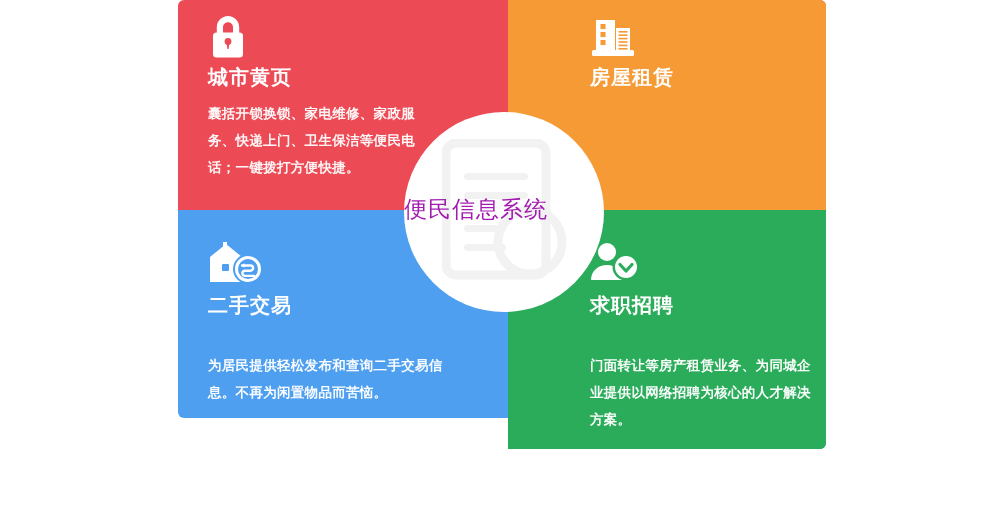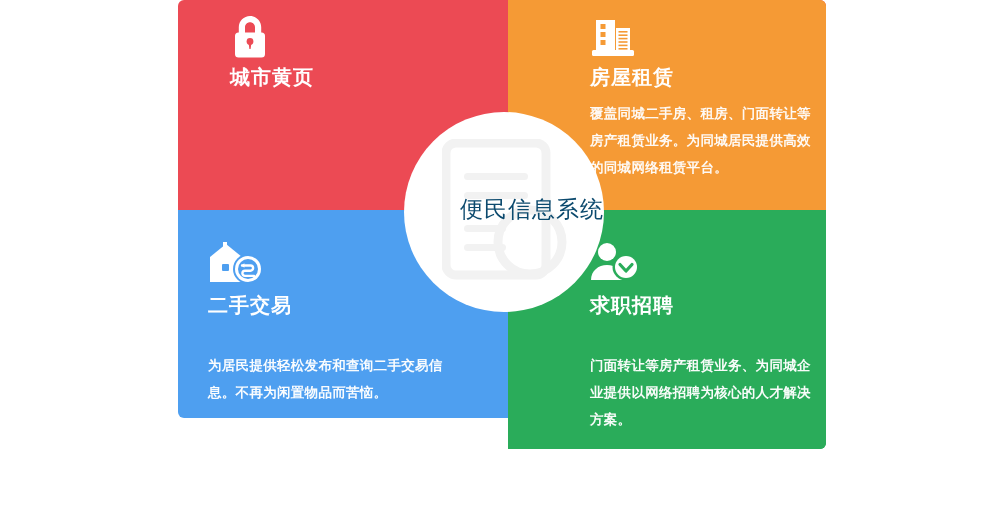--- a/index.html
+++ b/index.html
@@ -148,21 +148,21 @@
     letter-spacing: 1px;
     overflow: hidden;
     line-height: 16px;
   }
 
   
   .qbody {
     position: absolute;
     z-index: 6;
   }
-  .tl .qbody { left: 30px; top: 14px; width: 230px; margin-left: 22px; }
+  .tl .qbody { left: 30px; top: 14px; width: 230px; }
   .tr .qbody { left: 82px; top: 14px; width: 230px; }
   .bl .qbody { left: 30px; top: 32px; width: 250px; }
   .br .qbody { left: 82px; top: 32px; width: 232px; }
 
   .q-icon {
     display: block;
     height: 46px;
     margin-bottom: 6px;
   }
   .q-icon svg { display: block; }
@@ -206,22 +206,22 @@
     width: 128px;
     height: 148px;
     z-index: 1;
   }
   #center-watermark svg { display: block; }
   #center-label {
     position: absolute;
     left: 0;
     right: 0;
     top: 86px;
-    text-align: right;
-    color: #0c4a6e;
+    text-align: left;
+    color: #a21caf;
     font-size: 23px;
     font-weight: normal;
     letter-spacing: 1px;
     z-index: 2;
     line-height: 1;
     white-space: nowrap;
   }
 </style>
 </head>
 <body>
@@ -239,20 +239,21 @@
       <div class="qbody">
         <span class="q-icon">
           <svg width="40" height="46" viewBox="0 0 40 46">
             <path d="M20 2c-6.2 0-11.2 5-11.2 11.2V19h6.2v-5.8c0-2.8 2.2-5 5-5s5 2.2 5 5V19h6.2v-5.8C31.2 7 26.2 2 20 2z" fill="#ffffff"></path>
             <rect x="5" y="18.5" width="30" height="25" rx="3.5" fill="#ffffff"></rect>
             <circle cx="20" cy="27.5" r="3.4" fill="#ec4a54"></circle>
             <path d="M18.5 28h3l-.9 7h-1.2z" fill="#ec4a54"></path>
           </svg>
         </span>
         <h3 class="q-title">城市黄页</h3>
+        <p class="q-desc">囊括开锁换锁、家电维修、家政服务、快递上门、卫生保洁等便民电话；一键拨打方便快捷。</p>
       </div>
     </div>
 
     <div class="quad tr">
       <div class="shaper"></div>
       <div class="qbody">
         <span class="q-icon">
           <svg width="46" height="46" viewBox="0 0 46 46">
             <rect x="6" y="6" width="19" height="33" fill="#ffffff"></rect>
             <rect x="26" y="14" width="14" height="25" fill="#ffffff"></rect>
@@ -264,21 +265,20 @@
               <rect x="28.5" y="17" width="9" height="1.6"></rect>
               <rect x="28.5" y="20.4" width="9" height="1.6"></rect>
               <rect x="28.5" y="23.8" width="9" height="1.6"></rect>
               <rect x="28.5" y="27.2" width="9" height="1.6"></rect>
               <rect x="28.5" y="30.6" width="9" height="1.6"></rect>
               <rect x="28.5" y="34" width="9" height="1.6"></rect>
             </g>
           </svg>
         </span>
         <h3 class="q-title">房屋租赁</h3>
-        <p class="q-desc">覆盖同城二手房、租房、门面转让等房产租赁业务。为同城居民提供高效的同城网络租赁平台。</p>
       </div>
     </div>
 
     <div class="seam-ghost">二手交易</div>
 
     <div class="quad bl">
       <div class="qbody">
         <span class="q-icon">
           <svg width="58" height="44" viewBox="0 0 58 44">
             <path d="M18 2 L34 15 L34 40 L2 40 L2 15 Z" fill="#ffffff"></path>

